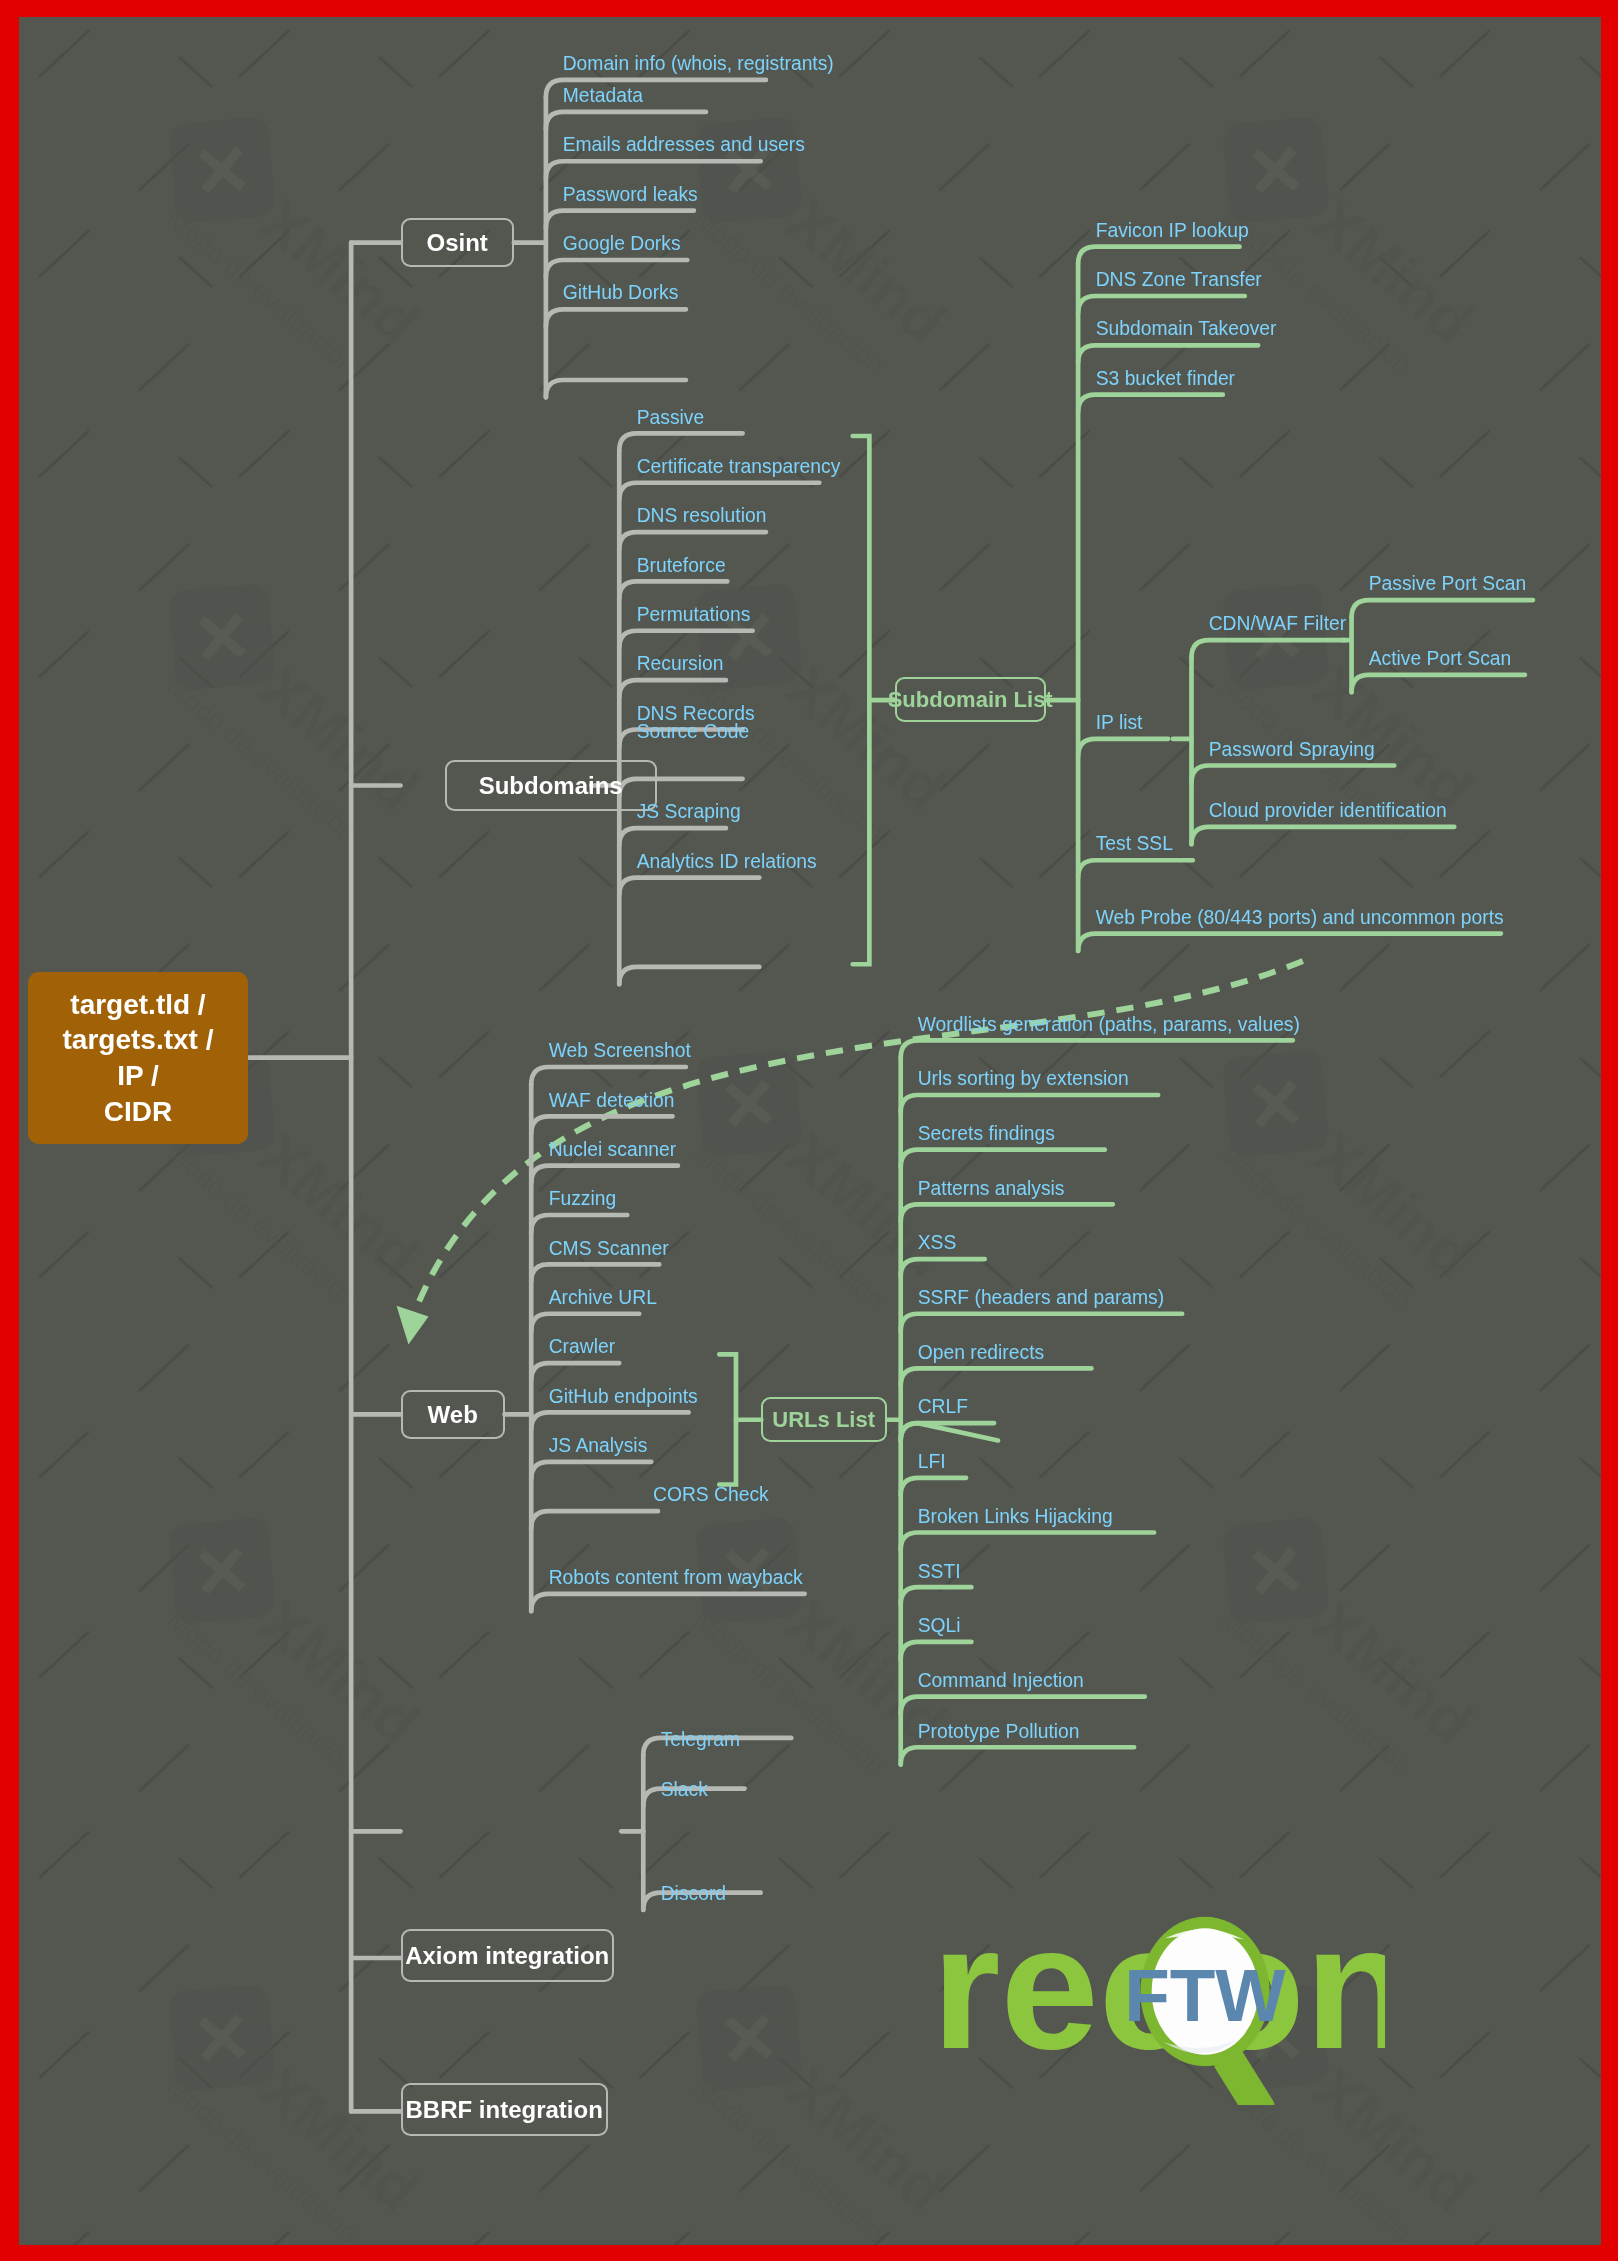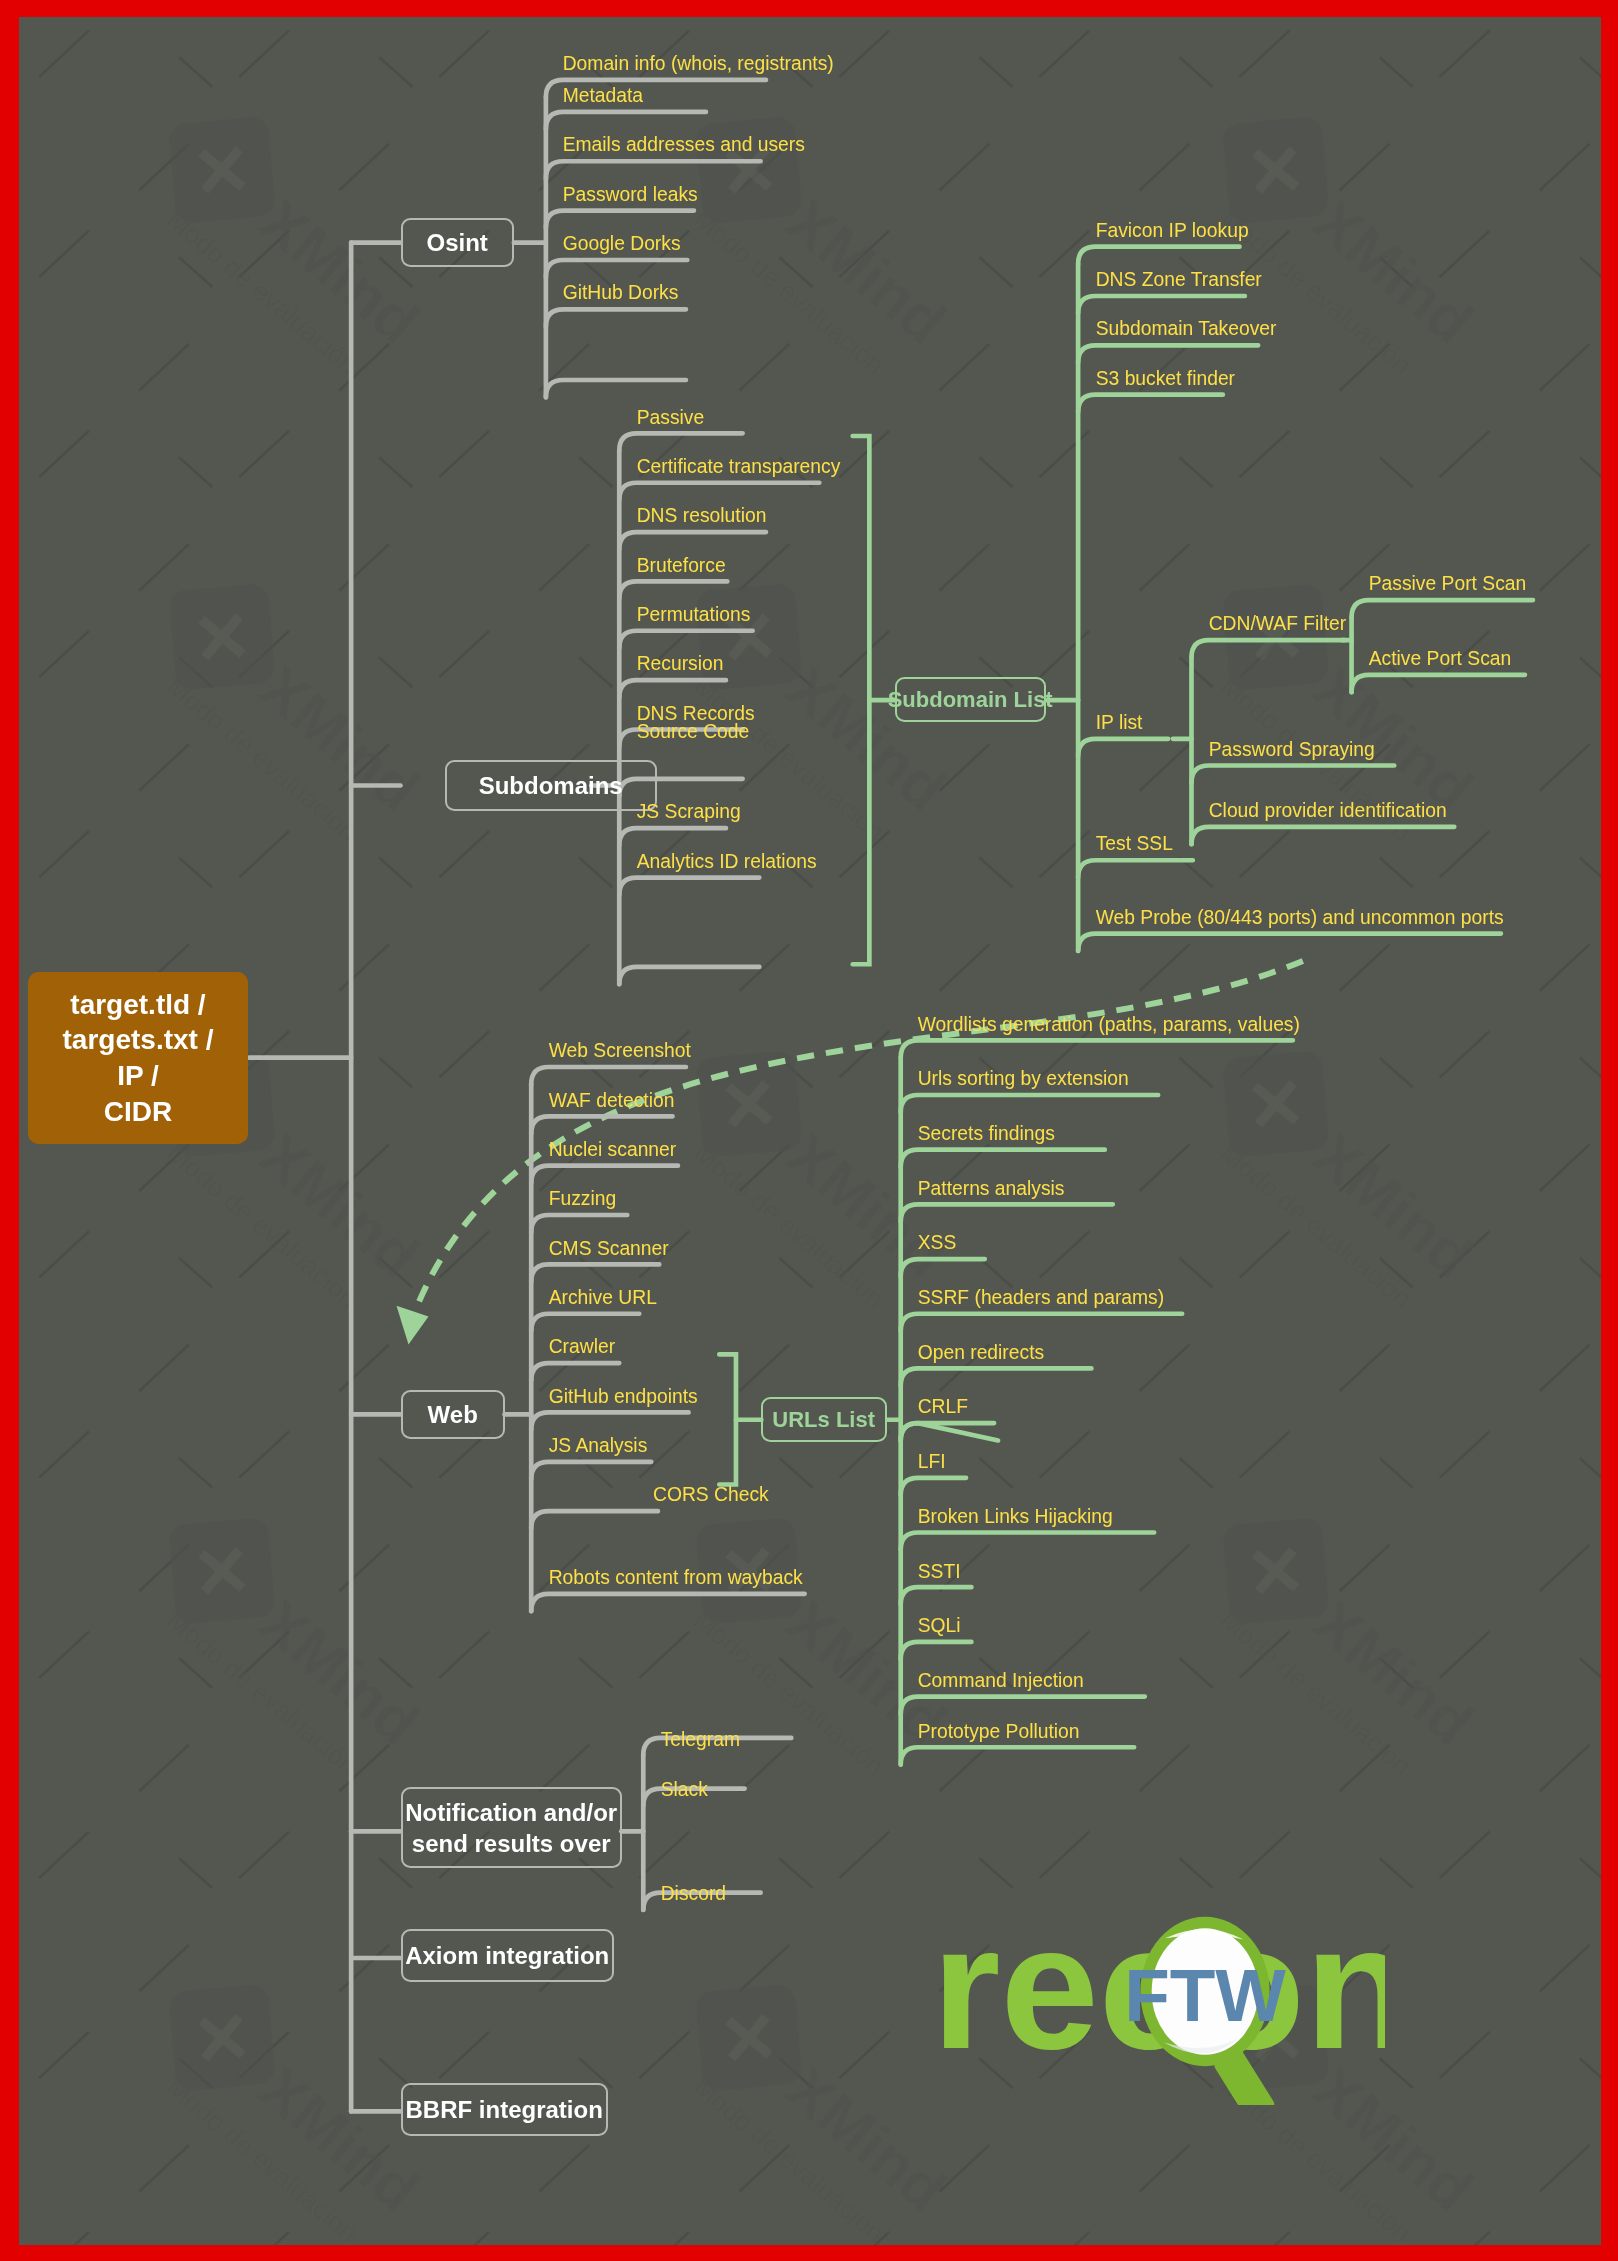--- a/index.html
+++ b/index.html
@@ -59,21 +59,21 @@
     border-radius: 9.3px;
     font-weight: bold;
     font-size: 22px;
     color: #9ed39a;
     padding: 0 13.3px;
   }
   
   .leaf {
     font-size: 19.3px;
     font-weight: normal;
-    color: #fde047;
+    color: #7dd3fc;
     justify-content: flex-start;
     white-space: nowrap;
   }
   #logo { position: absolute; }
 </style>
 </head>
 <body>
 
 <div id="frame">
   <div id="canvas">
@@ -412,24 +412,20 @@
     <div class="node leaf" style="left:899px; top:1594px; width:167px; height:31px;">
       <span>SQLi</span>
       </div>
     <div class="node leaf" style="left:899px; top:1649px; width:280px; height:31px;">
       <span>Command Injection</span>
       </div>
     <div class="node leaf" style="left:899px; top:1700px; width:280px; height:31px;">
       <span>Prototype Pollution</span>
       </div>
 
-    <div class="node boxed" style="left:382px; top:1770px; width:221px; height:81px; line-height:1.3;">
-      <span>Notification and/or
-send results over</span>
-    </div>
     <div class="node leaf" style="left:642px; top:1708px; width:173px; height:31px;">
       <span>Telegram</span>
       </div>
     <div class="node leaf" style="left:642px; top:1758px; width:173px; height:31px;">
       <span>Slack</span>
       </div>
     <div class="node leaf" style="left:642px; top:1862px; width:173px; height:31px;">
       <span>Discord</span>
       </div>
 

